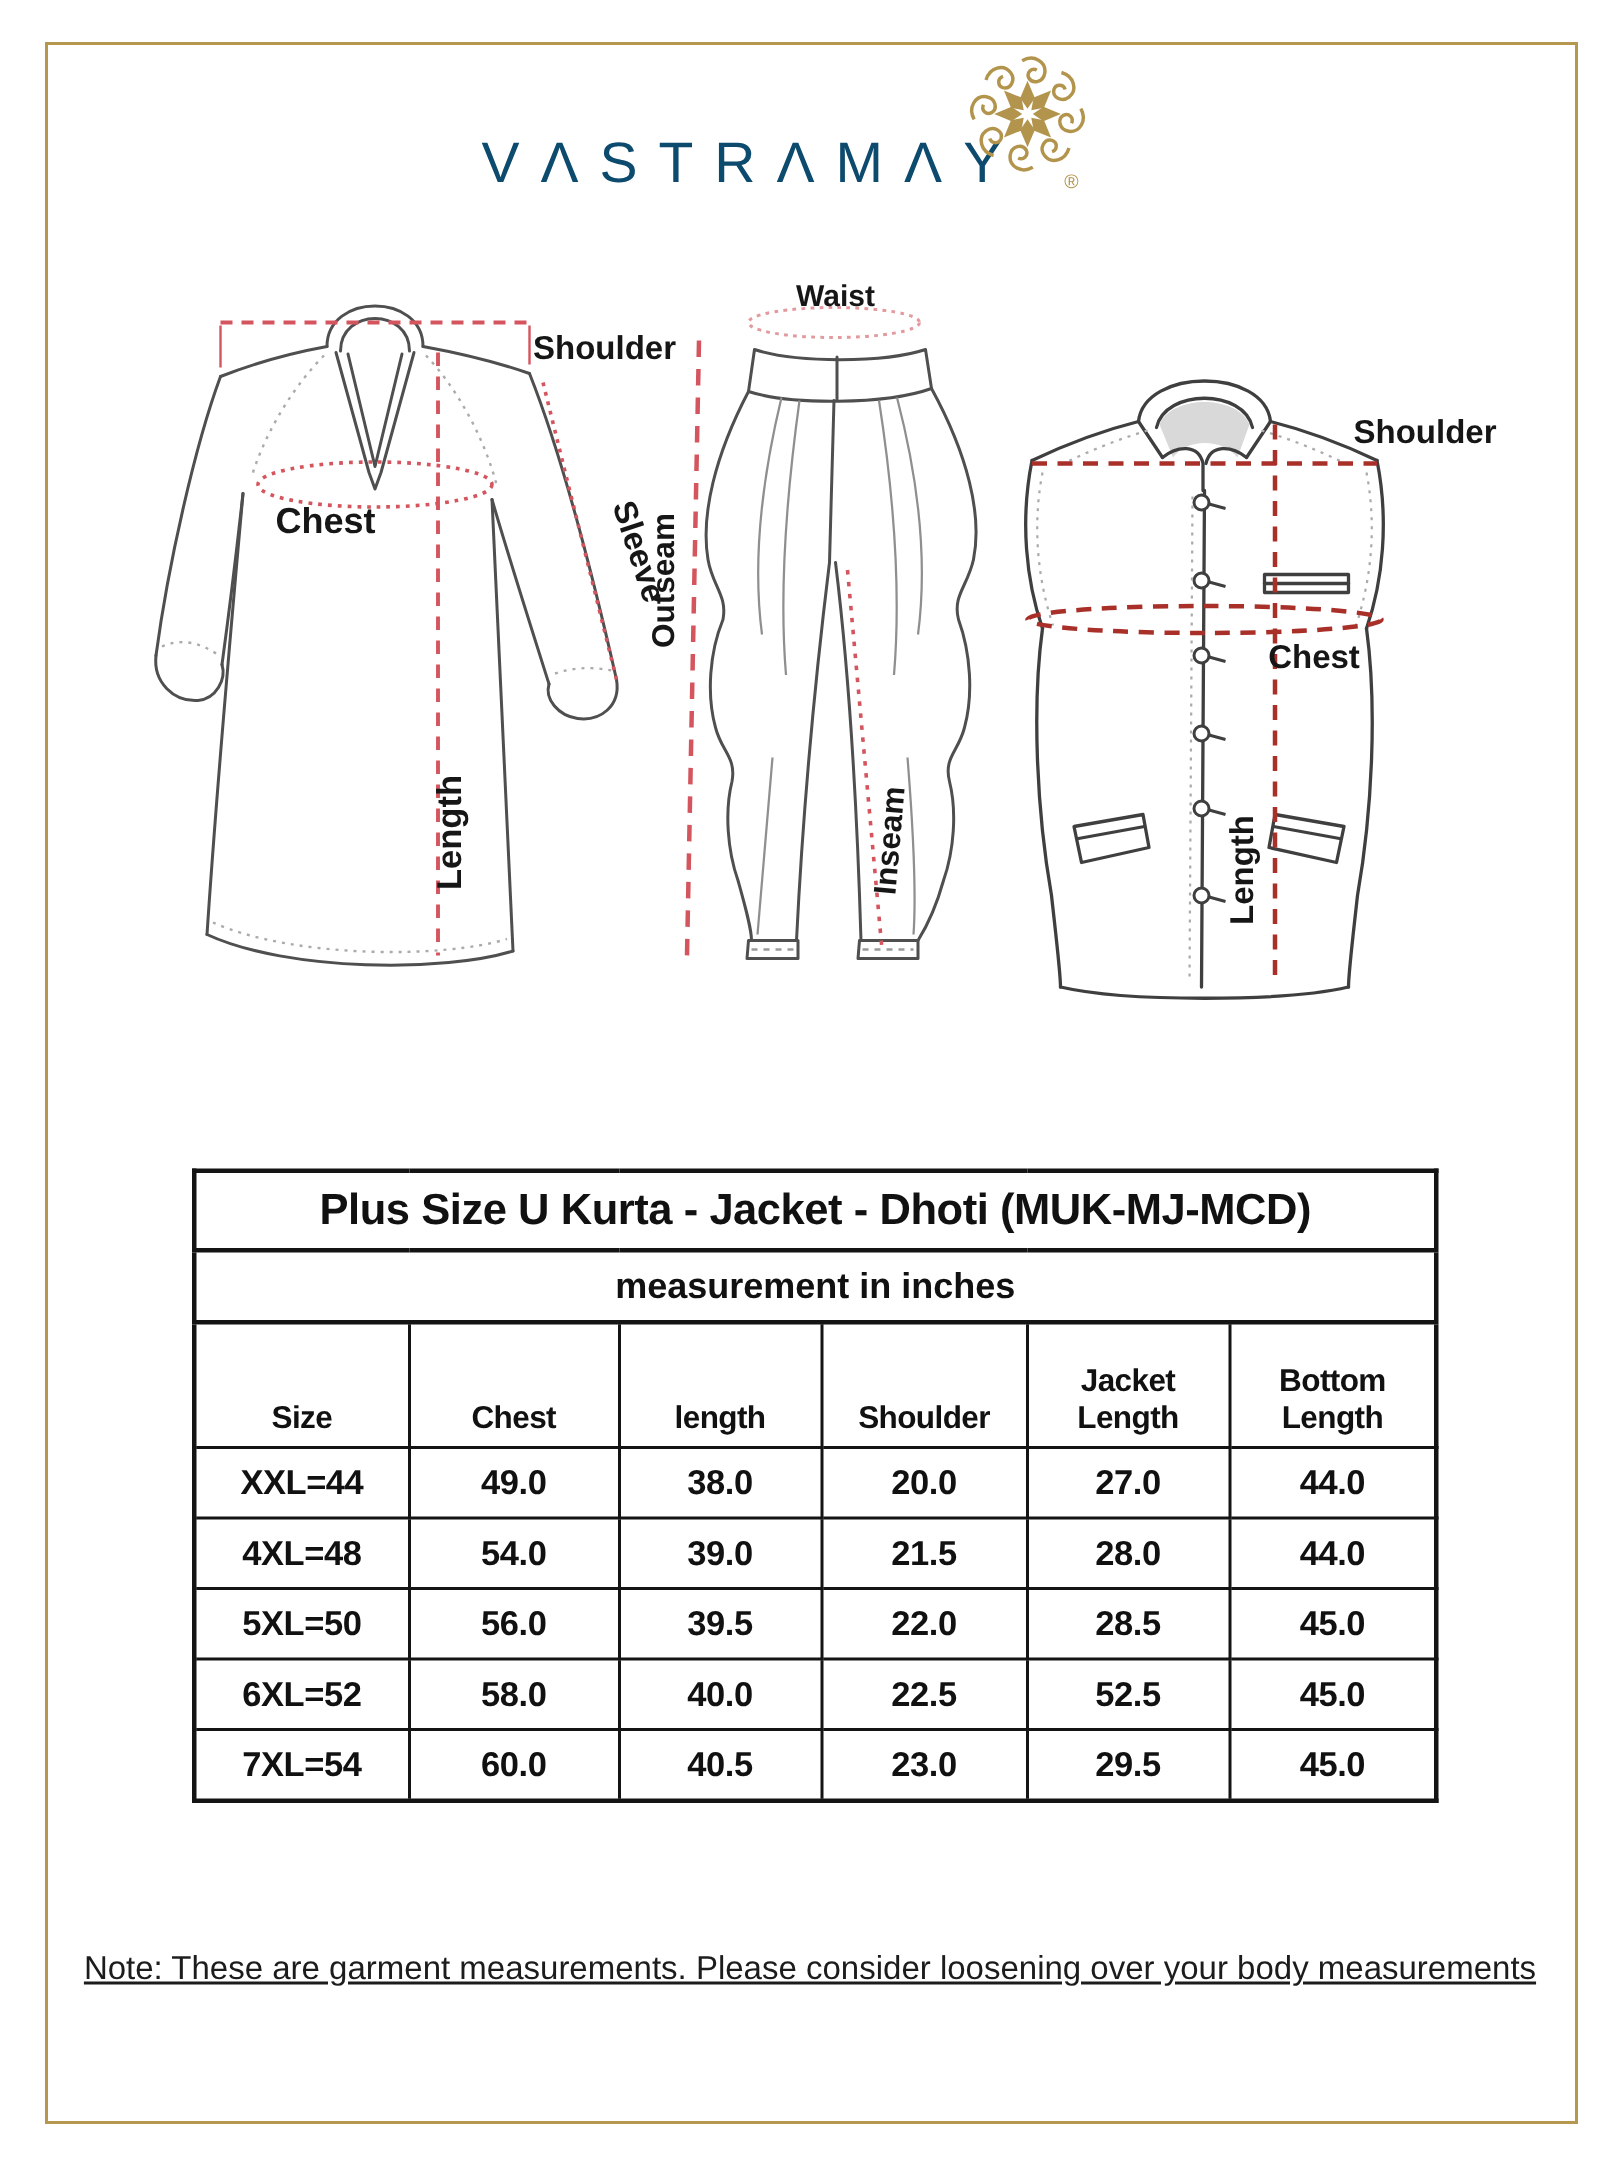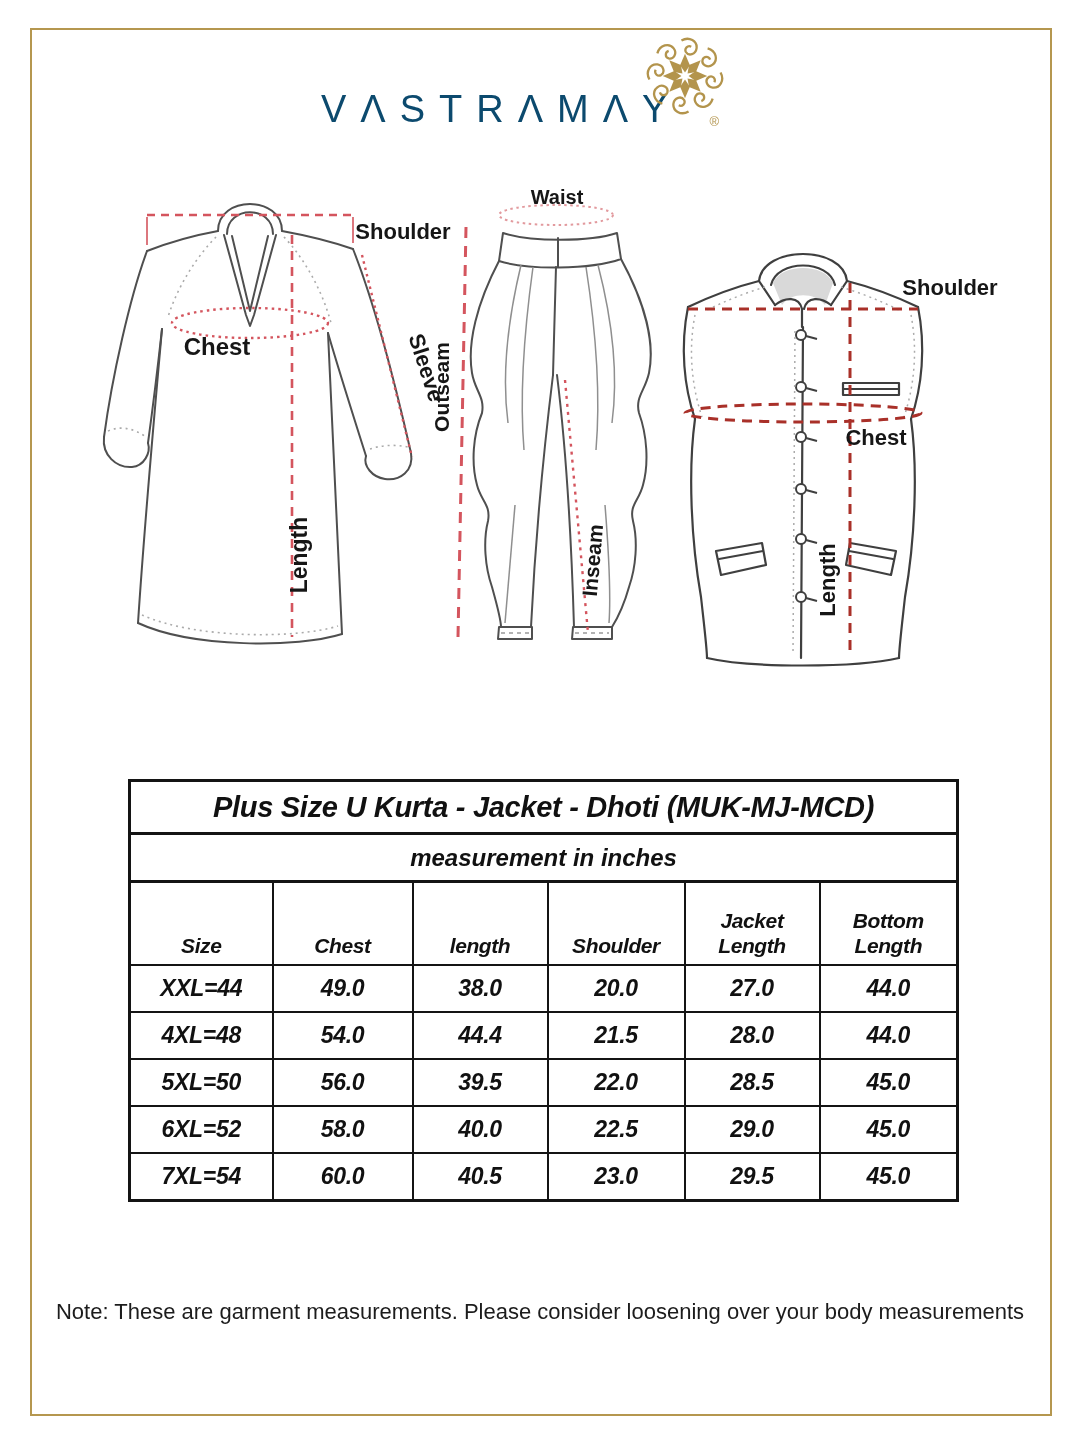--- a/index.html
+++ b/index.html
@@ -28,30 +28,30 @@
   #jacket { left:665px; top:235px; }
   
   .size-table {
     position:absolute; left:128px; top:779px; width:828px;
     border-collapse:collapse; table-layout:fixed; color:#111;
   }
   .size-table th, .size-table td {
     border:2px solid #141414; text-align:center; font-weight:bold;
     padding:0; overflow:hidden;
   }
-  .size-table { border:3px solid #141414;font-style:italic; }
+  .size-table { border:3px solid #141414; }
   .t-title  { height:50px; font-size:29px; border-bottom:3px solid #141414 !important; letter-spacing:-0.3px; }
   .t-sub    { height:45px; font-size:24px; border-bottom:3px solid #141414 !important; }
   .t-head   { height:76px; font-size:21px; vertical-align:bottom; padding-bottom:5px !important;
               white-space:pre-line; line-height:1.22; letter-spacing:-0.4px; }
   .t-cell   { height:45px; font-size:23px; letter-spacing:-0.3px; }
   
   .note {
     position:absolute; left:40px; top:1291px; width:1000px; text-align:center;
-    font-size:22px; line-height:41px; color:#1c1c1c; letter-spacing:0px;
+    font-size:22px; line-height:41px; color:#1c1c1c; letter-spacing:0px;text-decoration:underline;
   }
 </style>
 </head>
 <body>
 
 <div id="page">
 
   <div class="gold-frame"></div>
 
   <div class="brand-row">
@@ -248,39 +248,39 @@
       <td class="t-cell">XXL=44</td>
       <td class="t-cell">49.0</td>
       <td class="t-cell">38.0</td>
       <td class="t-cell">20.0</td>
       <td class="t-cell">27.0</td>
       <td class="t-cell">44.0</td>
     </tr>
     <tr>
       <td class="t-cell">4XL=48</td>
       <td class="t-cell">54.0</td>
-      <td class="t-cell">44.4</td>
+      <td class="t-cell">39.0</td>
       <td class="t-cell">21.5</td>
       <td class="t-cell">28.0</td>
       <td class="t-cell">44.0</td>
     </tr>
     <tr>
       <td class="t-cell">5XL=50</td>
       <td class="t-cell">56.0</td>
       <td class="t-cell">39.5</td>
       <td class="t-cell">22.0</td>
       <td class="t-cell">28.5</td>
       <td class="t-cell">45.0</td>
     </tr>
     <tr>
       <td class="t-cell">6XL=52</td>
       <td class="t-cell">58.0</td>
       <td class="t-cell">40.0</td>
       <td class="t-cell">22.5</td>
-      <td class="t-cell">29.0</td>
+      <td class="t-cell">52.5</td>
       <td class="t-cell">45.0</td>
     </tr>
     <tr>
       <td class="t-cell">7XL=54</td>
       <td class="t-cell">60.0</td>
       <td class="t-cell">40.5</td>
       <td class="t-cell">23.0</td>
       <td class="t-cell">29.5</td>
       <td class="t-cell">45.0</td>
     </tr>

